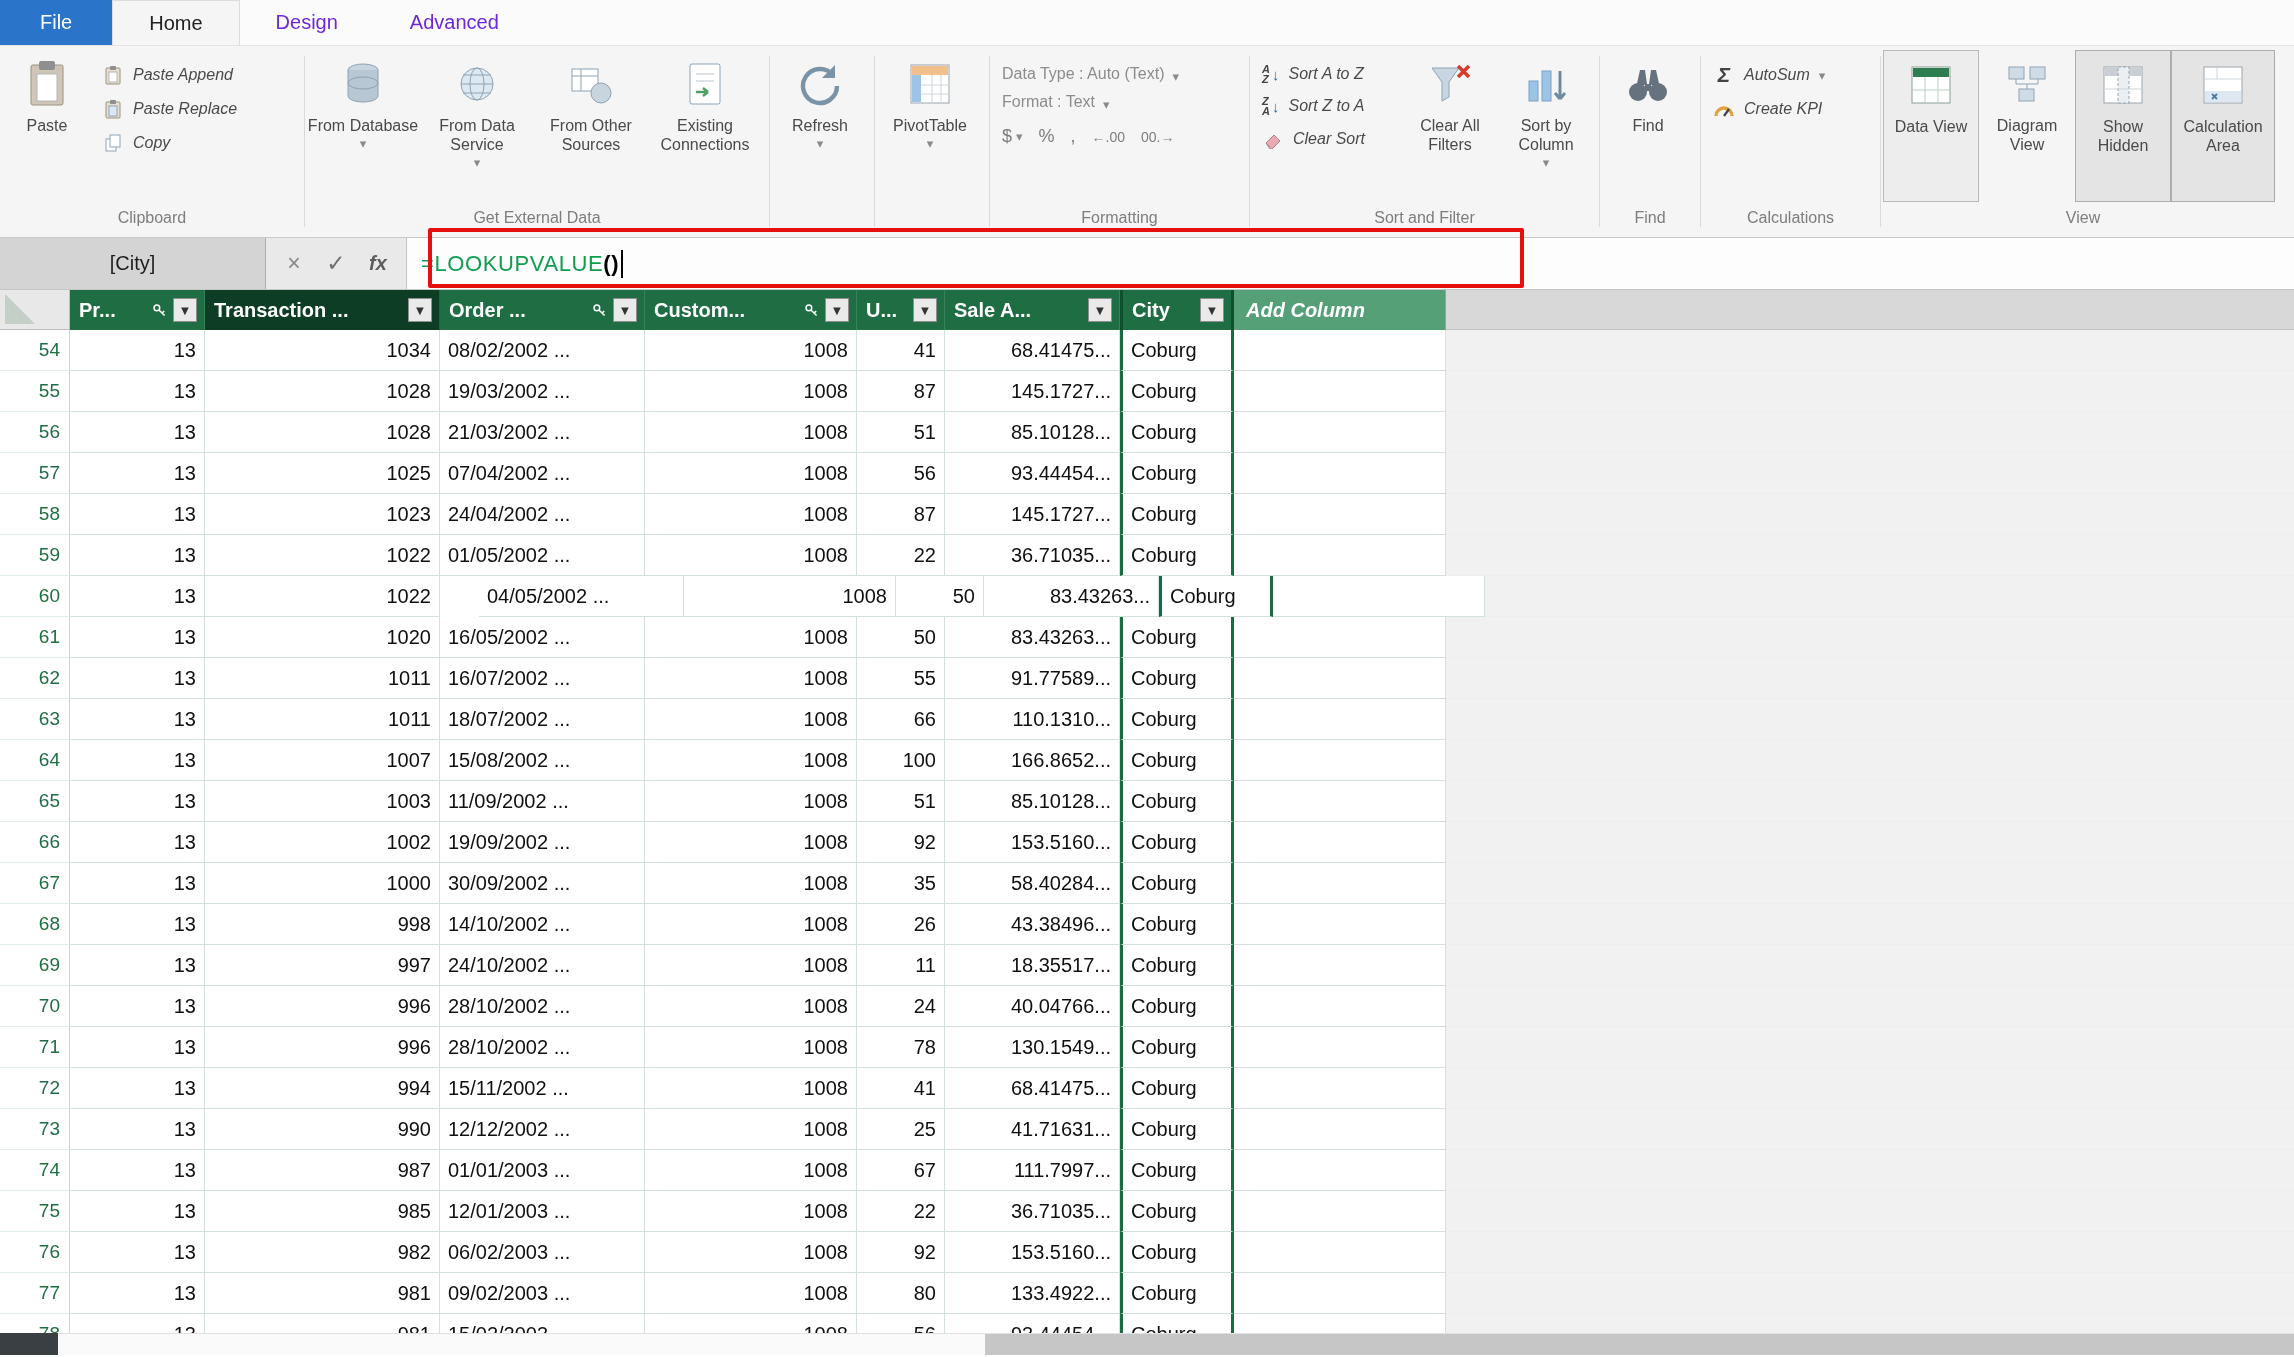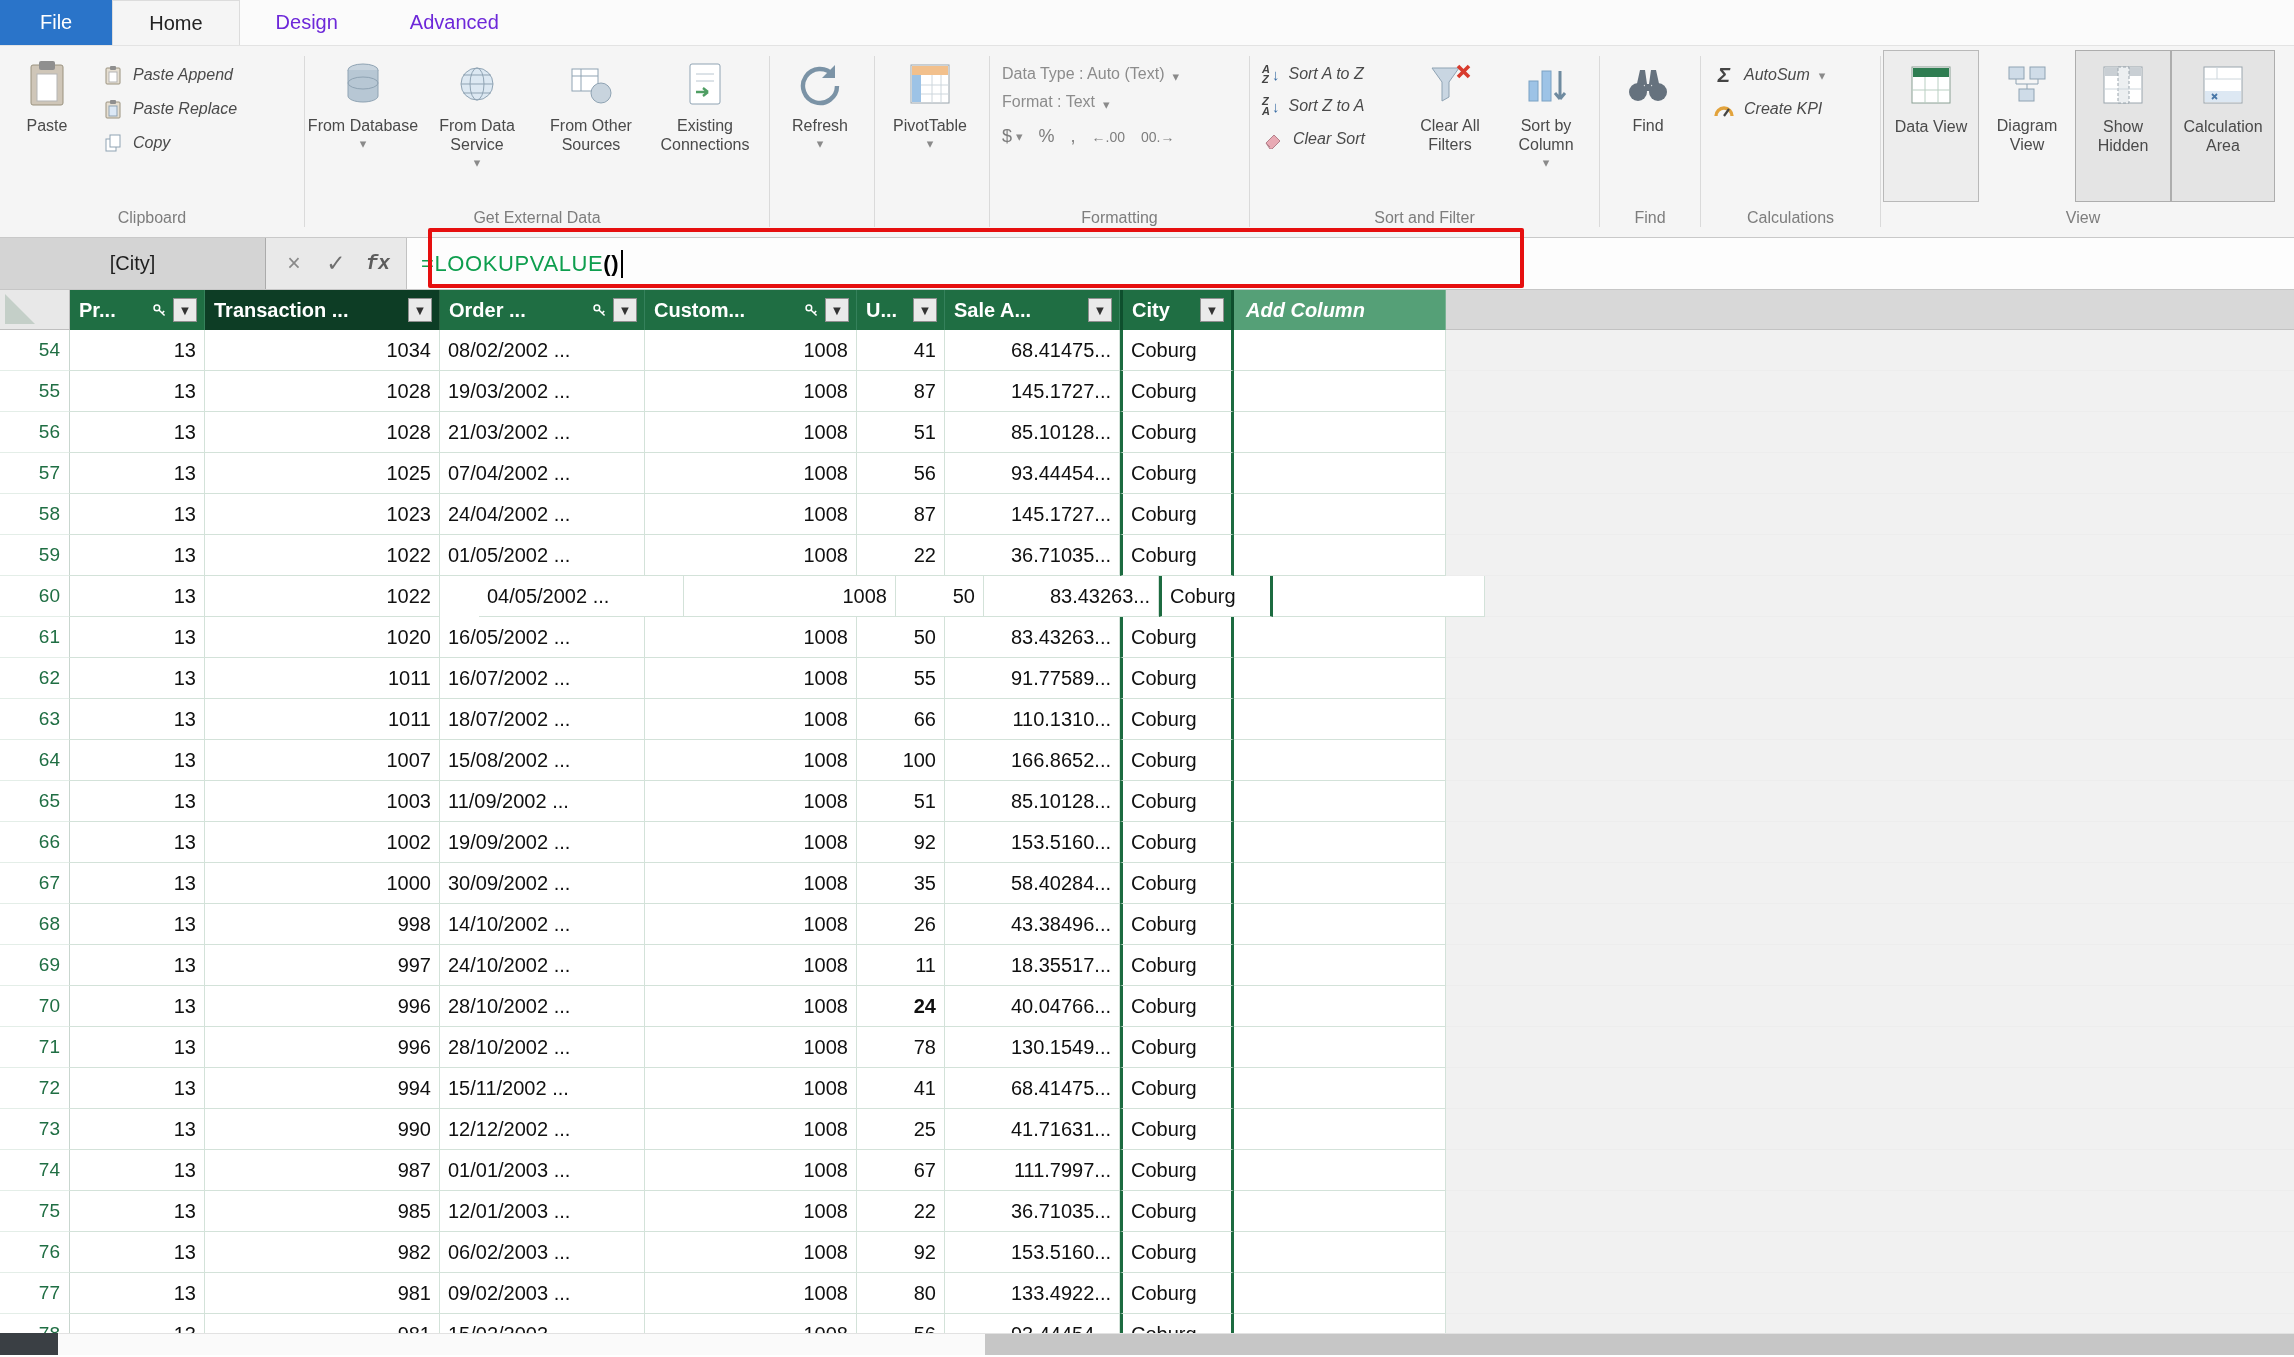--- a/index.html
+++ b/index.html
@@ -45,21 +45,21 @@
   .sorticon .letters{ display:flex; flex-direction:column; font-size:11px; line-height:10px; font-weight:bold; color:#444; }
   .sorticon .arrow{ font-size:15px; color:#3b6ea5; }
   .sigma{ font-size:21px; font-weight:bold; color:#444; }
 
   
   .formulabar{ height:52px; background:#e9e9e9; border-bottom:1px solid #c6c6c6; display:flex; align-items:stretch; }
   .namebox{ width:266px; background:#d4d4d4; border-right:1px solid #ababab; display:flex; align-items:center; justify-content:center; font-size:20px; color:#1e1e1e; }
   .fbuttons{ display:flex; align-items:center; gap:6px; padding:0 10px; border-right:1px solid #c2c2c2; }
   .fbtn{ width:36px; height:36px; display:flex; align-items:center; justify-content:center; font-size:23px; color:#8a8a8a; }
   .fbtn.accept{ color:#6f6f6f; }
-  .fbtn.fx{ font-style:italic; font-weight:bold; font-size:20px; color:#5d5d5d;font-family:Liberation Mono, monospace; }
+  .fbtn.fx{ font-style:italic; font-weight:bold; font-size:20px; color:#5d5d5d; }
   .formula-input{ flex:1; background:#fdfdfd; display:flex; align-items:center; padding-left:14px; font-size:22px; letter-spacing:0.6px; color:#000; white-space:nowrap; overflow:hidden; }
   .fn-green{ color:var(--formula-function-green); }
   .paren{ font-weight:bold; }
   .caret{ width:2px; height:28px; background:#000; margin-left:2px; }
 
   
   .annotation{ position:absolute; left:428px; top:228px; width:1096px; height:60px; border:4px solid var(--annotation-red); border-radius:2px; z-index:60; pointer-events:none; }
 
   
   .grid{ height:1065px; position:relative; background:#f1f1f1; }
@@ -692,21 +692,21 @@
           <div class="cell left selcol" style="width: 114px;">Coburg</div>
           <div class="cell addcol"></div>
           <div class="rfill"></div>
         </div>
         <div class="grow">
           <div class="rownum">70</div>
           <div class="cell right" style="width: 135px;">13</div>
           <div class="cell right" style="width: 235px;">996</div>
           <div class="cell left" style="width: 205px;">28/10/2002 ...</div>
           <div class="cell right" style="width: 212px;">1008</div>
-          <div class="cell right" style="width: 88px; font-weight: bold;">24</div>
+          <div class="cell right" style="width: 88px;">24</div>
           <div class="cell right" style="width: 175px;">40.04766...</div>
           <div class="cell left selcol" style="width: 114px;">Coburg</div>
           <div class="cell addcol"></div>
           <div class="rfill"></div>
         </div>
         <div class="grow">
           <div class="rownum">71</div>
           <div class="cell right" style="width: 135px;">13</div>
           <div class="cell right" style="width: 235px;">996</div>
           <div class="cell left" style="width: 205px;">28/10/2002 ...</div>

